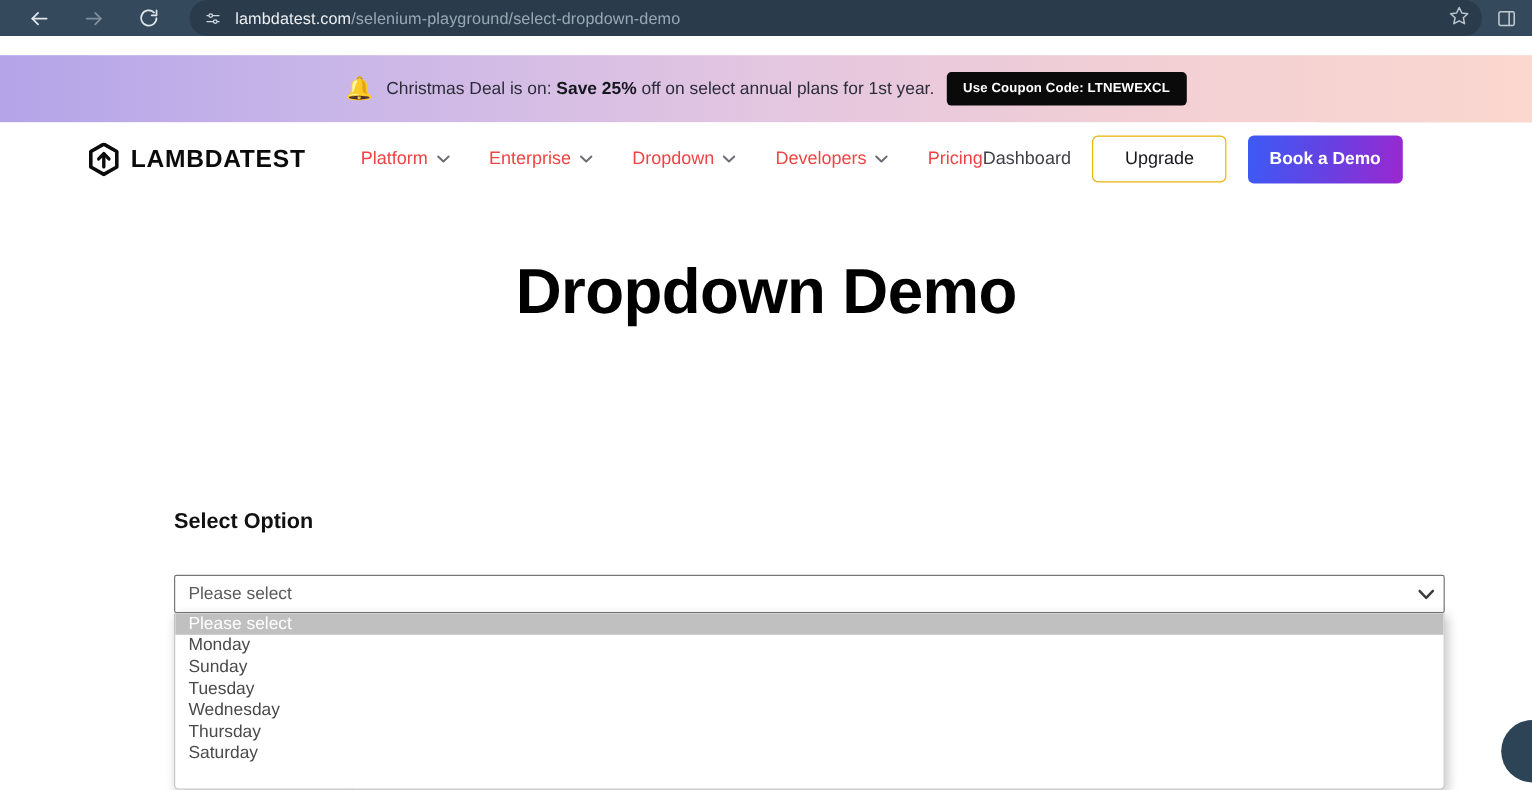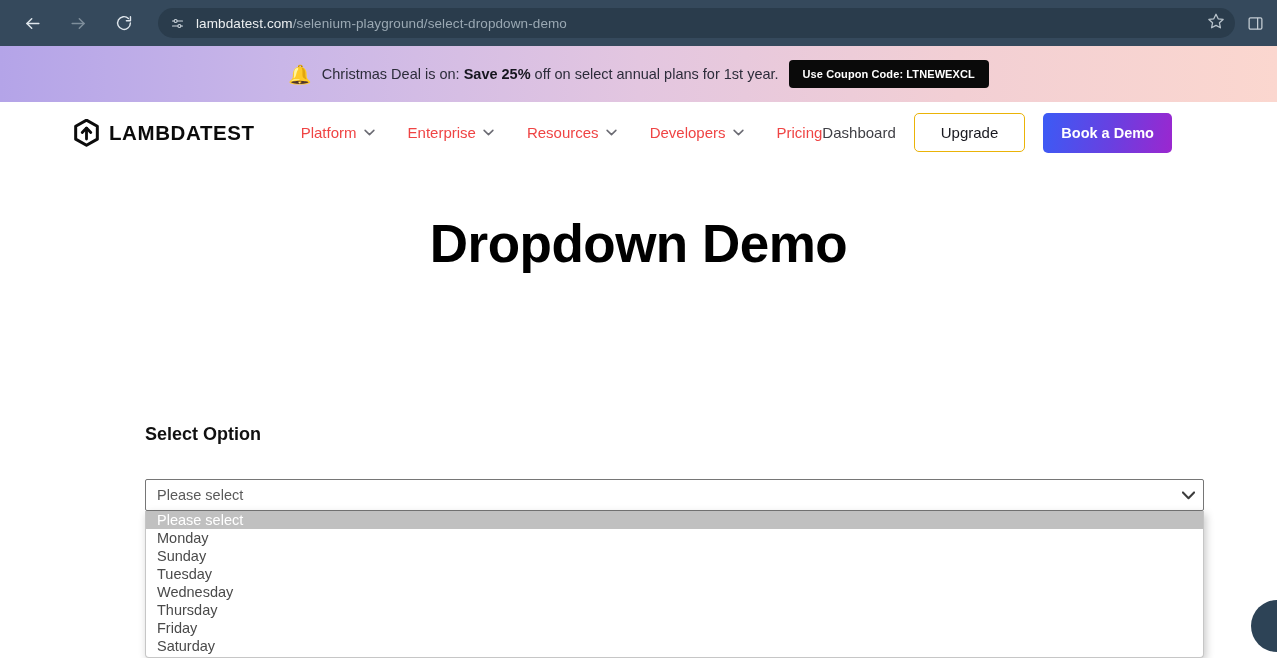--- a/index.html
+++ b/index.html
@@ -9,21 +9,21 @@
     overflow: hidden;
     background: #ffffff;
     font-family: "Liberation Sans", sans-serif;
   }
 
   
   .browser-bar {
     position: absolute;
     top: 0; left: 0;
     width: 1277px;
-    height: 46px;
+    height: 30px;
     background: #35495c;
     display: flex;
     align-items: center;
     padding: 0 8px;
   }
   .nav-btn {
     width: 32px; height: 32px;
     display: flex; align-items: center; justify-content: center;
     border-radius: 50%;
     flex: none;
@@ -346,21 +346,21 @@
           <path d="M1 1.6 L6 6.4 L11 1.6" fill="none" stroke="#6b6b73" stroke-width="1.8" stroke-linecap="round" stroke-linejoin="round"></path>
         </svg>
     </div>
     <div class="nav-item">
       <span>Enterprise</span>
       <svg class="chev" width="11" height="7" viewBox="0 0 12 8">
           <path d="M1 1.6 L6 6.4 L11 1.6" fill="none" stroke="#6b6b73" stroke-width="1.8" stroke-linecap="round" stroke-linejoin="round"></path>
         </svg>
     </div>
     <div class="nav-item">
-      <span>Resources</span>
+      <span>Dropdown</span>
       <svg class="chev" width="11" height="7" viewBox="0 0 12 8">
           <path d="M1 1.6 L6 6.4 L11 1.6" fill="none" stroke="#6b6b73" stroke-width="1.8" stroke-linecap="round" stroke-linejoin="round"></path>
         </svg>
     </div>
     <div class="nav-item">
       <span>Developers</span>
       <svg class="chev" width="11" height="7" viewBox="0 0 12 8">
           <path d="M1 1.6 L6 6.4 L11 1.6" fill="none" stroke="#6b6b73" stroke-width="1.8" stroke-linecap="round" stroke-linejoin="round"></path>
         </svg>
     </div>
@@ -392,17 +392,16 @@
   </div>
 </div>
 
 <div class="dropdown-list">
   <div class="opt selected">Please select</div>
   <div class="opt">Monday</div>
   <div class="opt">Sunday</div>
   <div class="opt">Tuesday</div>
   <div class="opt">Wednesday</div>
   <div class="opt">Thursday</div>
-  <div class="opt">Friday</div>
   <div class="opt">Saturday</div>
 </div>
 
 <div class="chat-widget"></div>
 
 </body></html>

